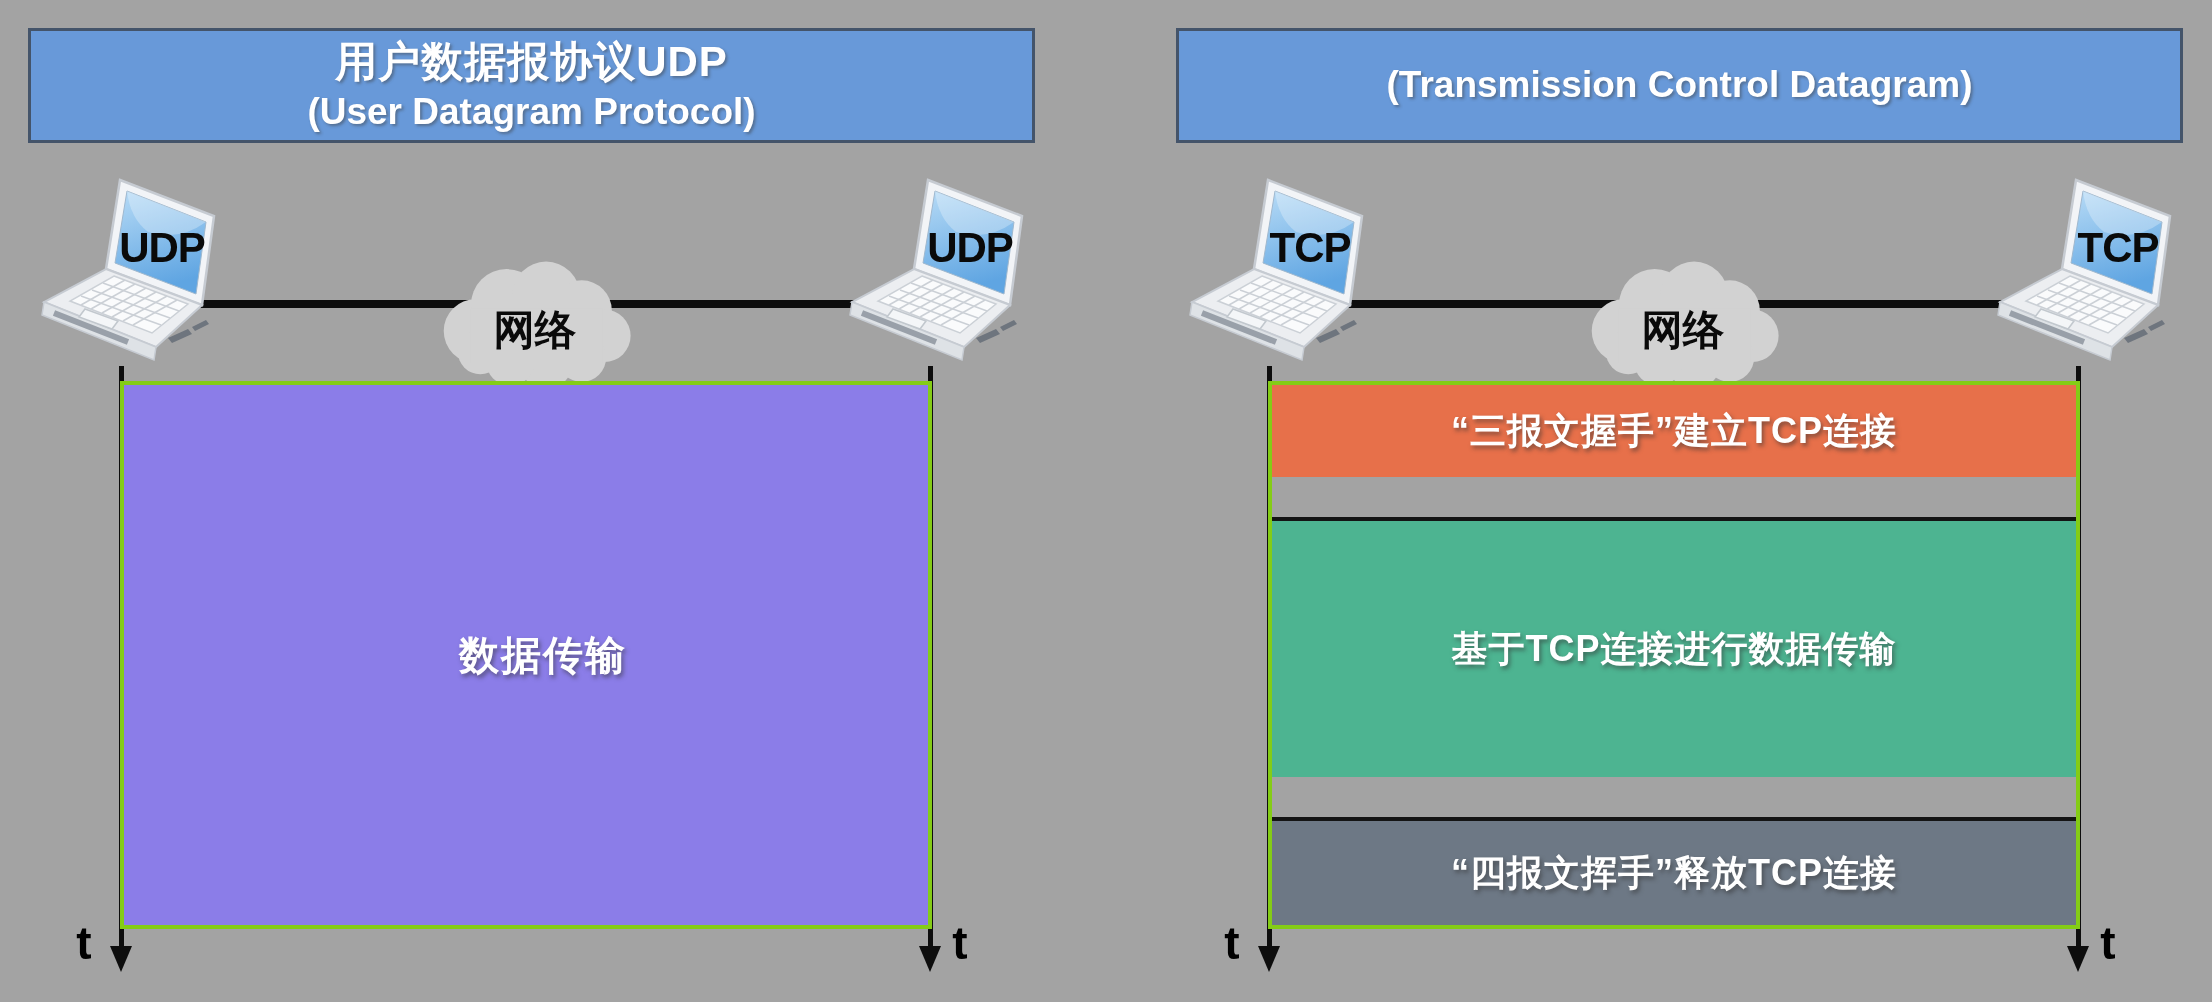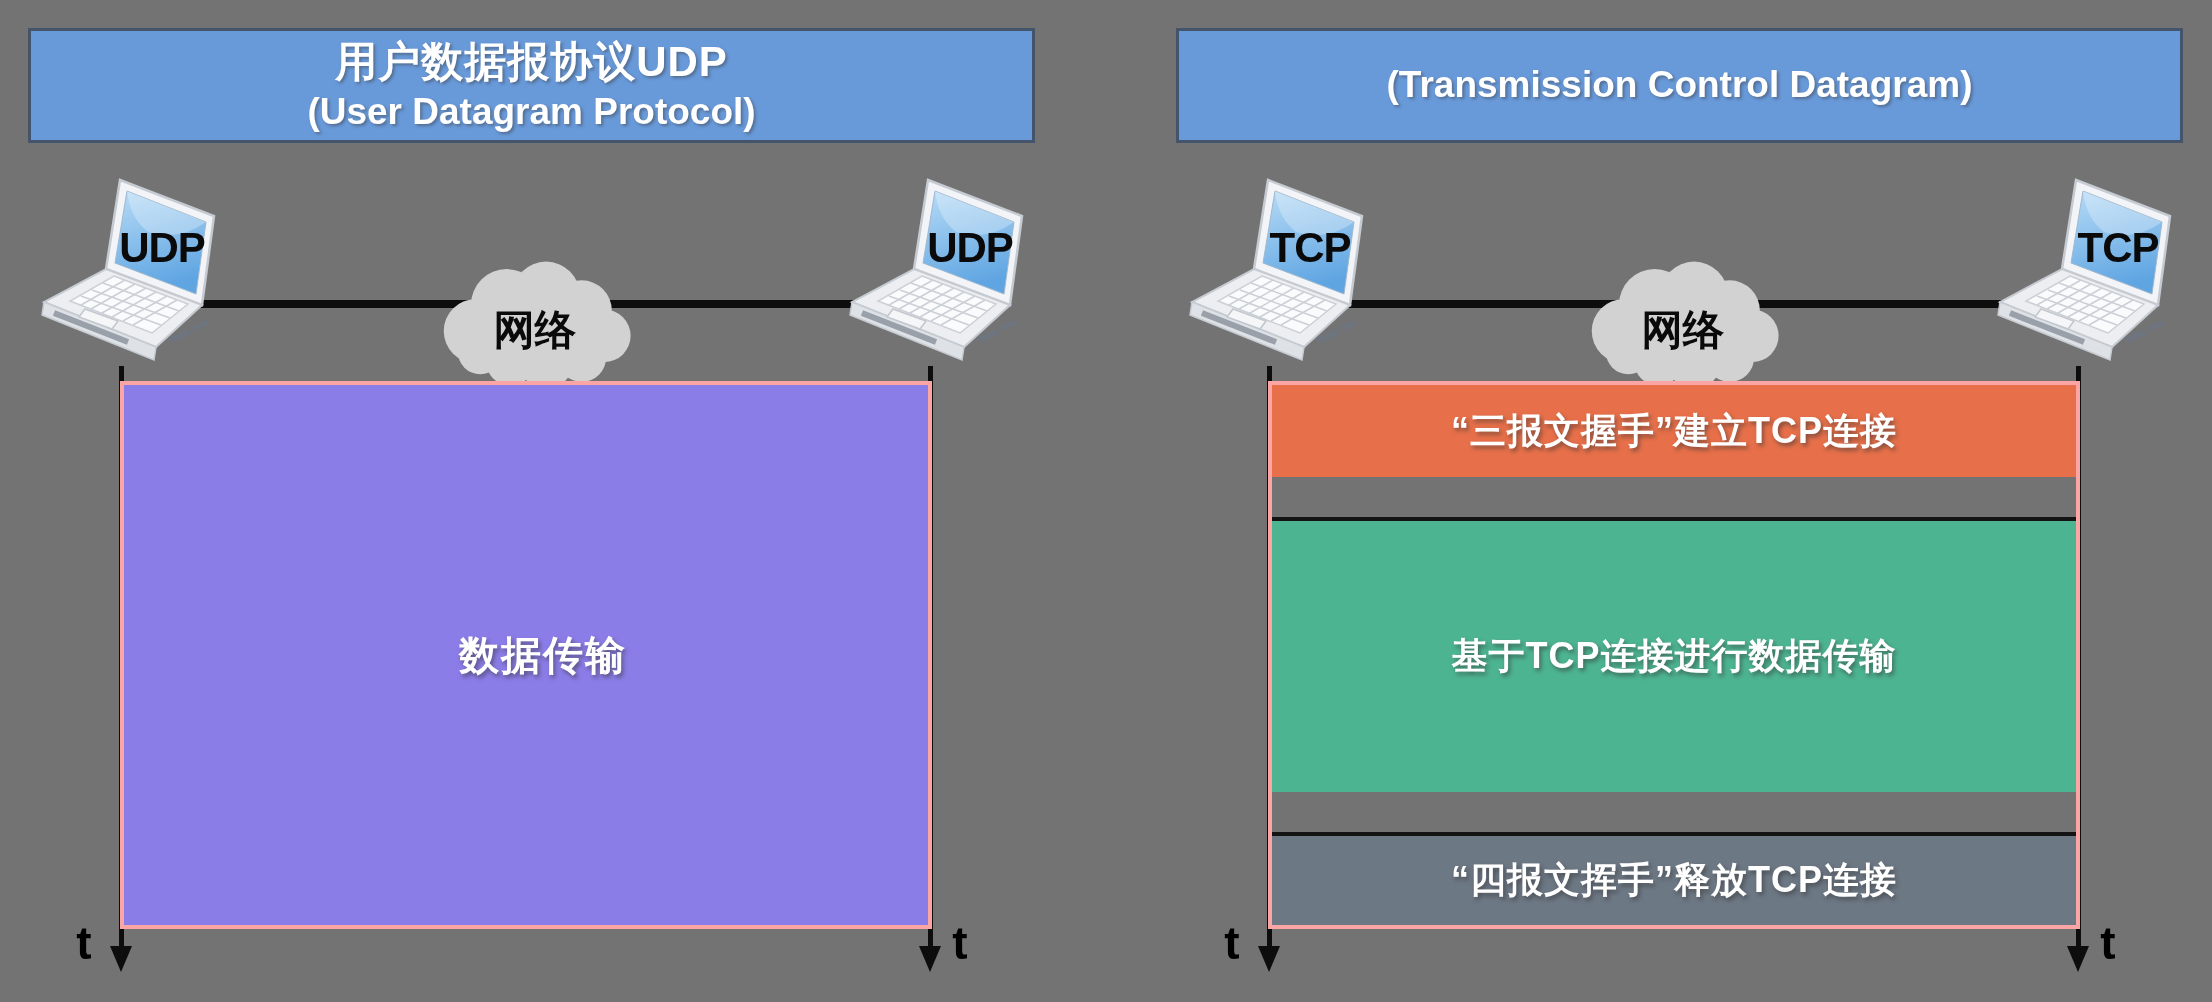--- a/index.html
+++ b/index.html
@@ -2,21 +2,21 @@
 <html><head>
 <meta charset="utf-8">
 <style>
   * { margin:0; padding:0; box-sizing:border-box; }
   html,body { background:#ffffff; }
   body { font-family:"Liberation Sans","DejaVu Sans",sans-serif; }
 
   #canvas {
     position:relative;
     width:2212px; height:1002px;
-    background:#737373;
+    background:#a3a3a3;
     overflow:hidden;
   }
 
   .diagram { position:absolute; inset:0; }
 
   
   .hdr {
     position:absolute;
     left:calc(var(--ox) + 28px); top:28px;
     width:1007px; height:115px;
@@ -85,21 +85,21 @@
     z-index:2;
   }
   .t-label.l { left:calc(var(--ox) + 62px); }
   .t-label.r { left:calc(var(--ox) + 938px); }
 
   
   .stack {
     position:absolute;
     left:calc(var(--ox) + 120px); top:381px;
     width:812px; height:548px;
-    border:4px solid #fca5a5;
+    border:4px solid #84cc16;
     display:flex; flex-direction:column;
     z-index:2;
   }
   .phase {
     display:flex; align-items:center; justify-content:center;
     color:#ffffff; font-weight:bold;
     text-shadow:2px 3px 4px rgba(50,50,50,0.55);
   }
   .phase.grow { flex:1 1 auto; }
   .phase.divider { border-top:4px solid #141414;margin-top:40px; }
@@ -351,19 +351,19 @@
     <div class="t-label l">t</div>
     <div class="t-label r">t</div>
 
     <div class="stack">
       <div class="phase" style="height: 92px; background: rgb(231, 112, 74);">
         <span class="lbl">“三报文握手”建立TCP连接</span>
       </div>
       <div class="phase grow divider" style="background: rgb(77, 180, 145);">
         <span class="lbl">基于TCP连接进行数据传输</span>
       </div>
-      <div class="phase divider" style="height: 93px; background: rgb(109, 120, 133);">
+      <div class="phase divider" style="height: 108px; background: rgb(109, 120, 133);">
         <span class="lbl">“四报文挥手”释放TCP连接</span>
       </div>
     </div>
   </div>
 
 </div>
 
 </body></html>

